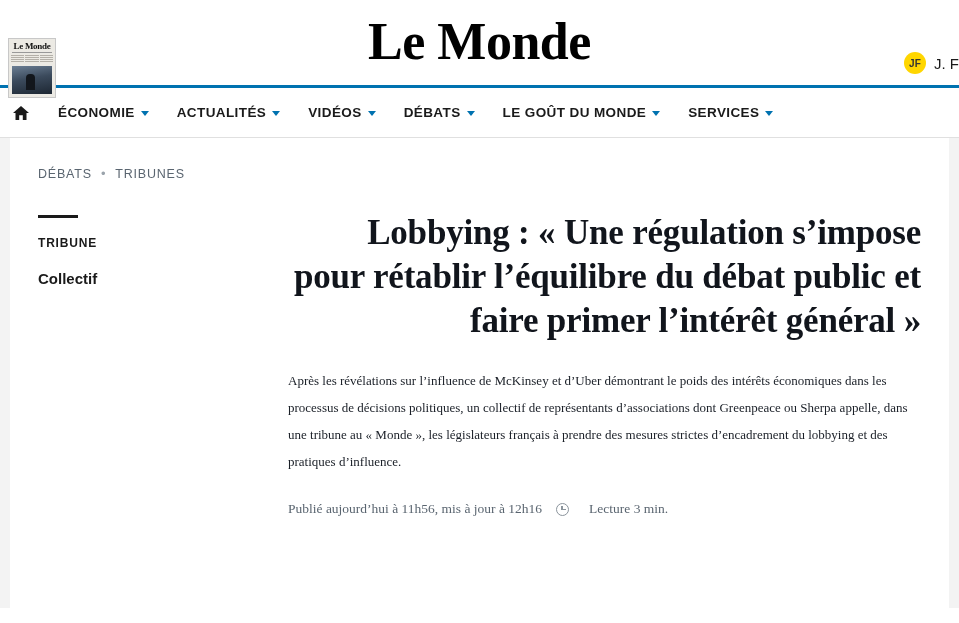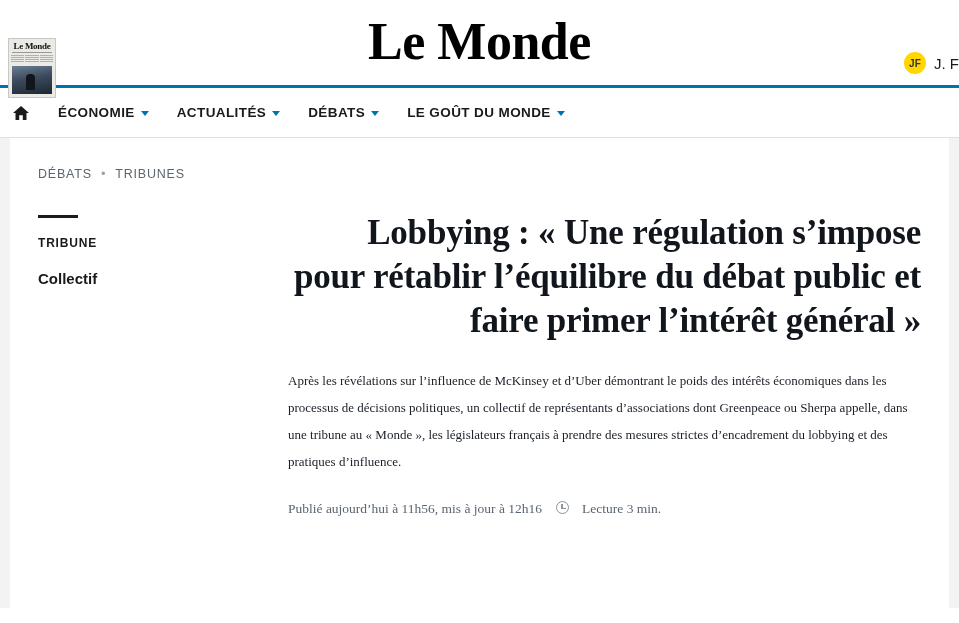--- a/index.html
+++ b/index.html
@@ -264,21 +264,21 @@
     width: 1.3px; height: 4.5px;
     background: #8b949c;
   }
   .clock-icon:after {
     content: "";
     position: absolute;
     left: 5px; top: 5.5px;
     width: 3.5px; height: 1.3px;
     background: #8b949c;
   }
-  .info-sep { display: flex; align-items: flex-start; gap: 13px; }
+  .info-sep { display: flex; align-items: center; gap: 20px; }
   .home-icon { display: block; }
 </style>
 </head>
 <body>
 
 <div class="masthead">
 
   <div class="journal-promo">
     <div class="journal-thumb">
       <div class="jt-title">Le Monde</div>
@@ -324,25 +324,33 @@
 
   <div class="nav-item">
     <span>ÉCONOMIE</span>
     <span class="caret"></span>
   </div>
   <div class="nav-item">
     <span>ACTUALITÉS</span>
     <span class="caret"></span>
   </div>
   <div class="nav-item">
+    <span>VIDÉOS</span>
+    <span class="caret"></span>
+  </div>
+  <div class="nav-item">
     <span>DÉBATS</span>
     <span class="caret"></span>
   </div>
   <div class="nav-item">
     <span>LE GOÛT DU MONDE</span>
+    <span class="caret"></span>
+  </div>
+  <div class="nav-item">
+    <span>SERVICES</span>
     <span class="caret"></span>
   </div>
 </div>
 
 <div class="page">
   <div class="article-shell">
 
     <div class="breadcrumb">
       <a href="#">DÉBATS</a>
       <span class="sep">•</span>

